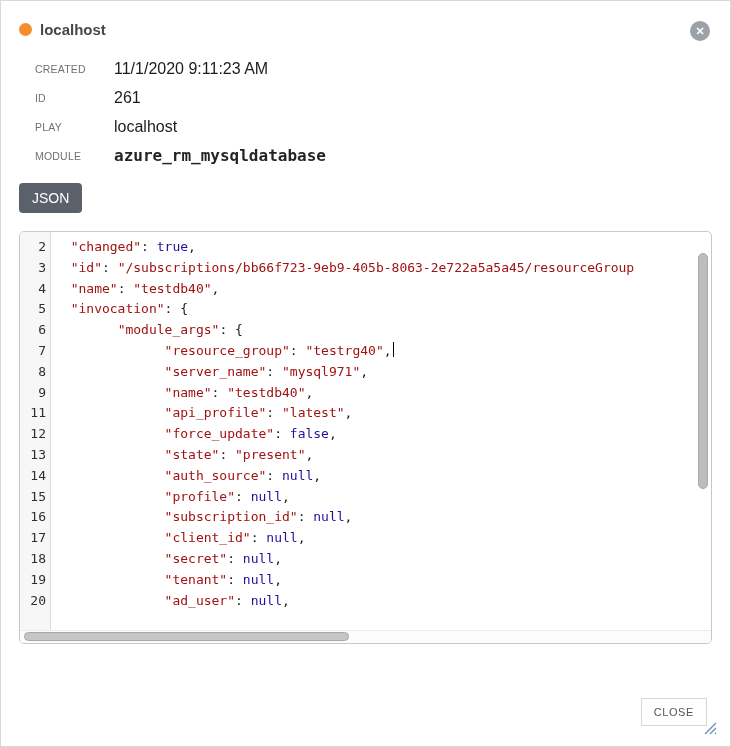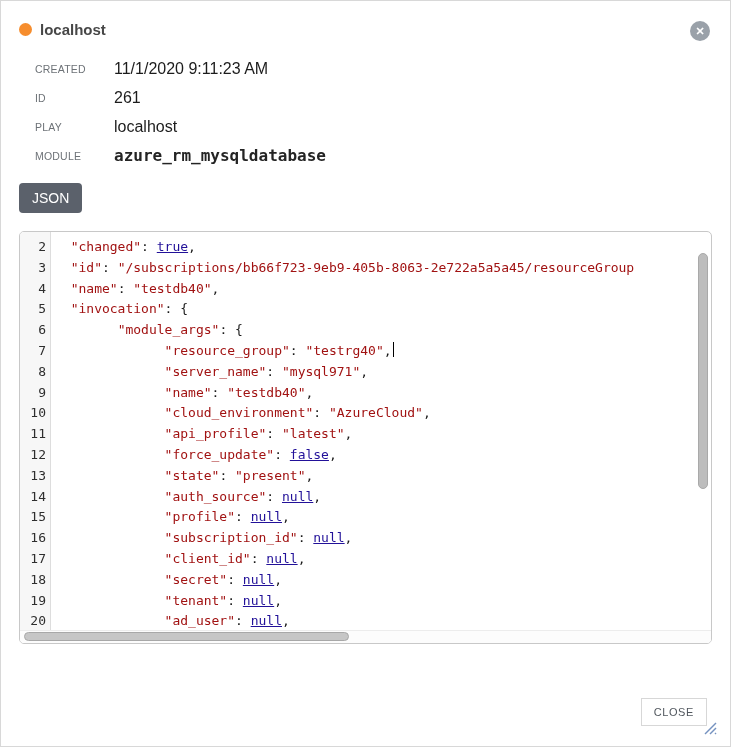--- a/index.html
+++ b/index.html
@@ -58,21 +58,21 @@
     background: #f7f7f7; border-right: 1px solid #ddd;
   }
   .lines { position: absolute; left: 0; top: 0; right: 14px; padding-top: 5px; }
   .cm-line { display: flex; white-space: pre; }
   .ln {
     flex: 0 0 31px; text-align: right; padding-right: 5px;
     color: #2e2e2e; user-select: none;
   }
   .code-text { padding-left: 4px; white-space: pre; color: #1a1a1a; overflow: hidden; }
   .tok-s { color: var(--code-string, #a11212); }
-  .tok-a { color: var(--code-atom, #221199); text-decoration: underline; }
+  .tok-a { color: var(--code-atom, #221199); }
   .caret {
     display: inline-block; width: 1px; height: 15px;
     background: #000; margin-left: 1px; vertical-align: -2px;
   }
   .vscroll-thumb {
     position: absolute; top: 21px; right: 3px;
     width: 10px; height: 236px;
     background: #bdbdbd; border: 1px solid #a9a9a9; border-radius: 6px;
   }
   .hscroll-zone {
@@ -132,21 +132,20 @@
     <div class="gutter-bg"></div>
     <div class="lines">
         <div class="cm-line"><span class="ln">2</span><span class="code-text"><span>  </span><span class="tok-s">"changed"</span><span>: </span><span class="tok-a">true</span><span>,</span></span></div>
         <div class="cm-line"><span class="ln">3</span><span class="code-text"><span>  </span><span class="tok-s">"id"</span><span>: </span><span class="tok-s">"/subscriptions/bb66f723-9eb9-405b-8063-2e722a5a5a45/resourceGroup</span></span></div>
         <div class="cm-line"><span class="ln">4</span><span class="code-text"><span>  </span><span class="tok-s">"name"</span><span>: </span><span class="tok-s">"testdb40"</span><span>,</span></span></div>
         <div class="cm-line"><span class="ln">5</span><span class="code-text"><span>  </span><span class="tok-s">"invocation"</span><span>: {</span></span></div>
         <div class="cm-line"><span class="ln">6</span><span class="code-text"><span>        </span><span class="tok-s">"module_args"</span><span>: {</span></span></div>
         <div class="cm-line"><span class="ln">7</span><span class="code-text"><span>              </span><span class="tok-s">"resource_group"</span><span>: </span><span class="tok-s">"testrg40"</span><span>,</span><span class="caret"></span></span></div>
         <div class="cm-line"><span class="ln">8</span><span class="code-text"><span>              </span><span class="tok-s">"server_name"</span><span>: </span><span class="tok-s">"mysql971"</span><span>,</span></span></div>
         <div class="cm-line"><span class="ln">9</span><span class="code-text"><span>              </span><span class="tok-s">"name"</span><span>: </span><span class="tok-s">"testdb40"</span><span>,</span></span></div>
-        <div class="cm-line"><span class="ln">10</span><span class="code-text"><span>              </span><span class="tok-s">"cloud_environment"</span><span>: </span><span class="tok-s">"AzureCloud"</span><span>,</span></span></div>
         <div class="cm-line"><span class="ln">11</span><span class="code-text"><span>              </span><span class="tok-s">"api_profile"</span><span>: </span><span class="tok-s">"latest"</span><span>,</span></span></div>
         <div class="cm-line"><span class="ln">12</span><span class="code-text"><span>              </span><span class="tok-s">"force_update"</span><span>: </span><span class="tok-a">false</span><span>,</span></span></div>
         <div class="cm-line"><span class="ln">13</span><span class="code-text"><span>              </span><span class="tok-s">"state"</span><span>: </span><span class="tok-s">"present"</span><span>,</span></span></div>
         <div class="cm-line"><span class="ln">14</span><span class="code-text"><span>              </span><span class="tok-s">"auth_source"</span><span>: </span><span class="tok-a">null</span><span>,</span></span></div>
         <div class="cm-line"><span class="ln">15</span><span class="code-text"><span>              </span><span class="tok-s">"profile"</span><span>: </span><span class="tok-a">null</span><span>,</span></span></div>
         <div class="cm-line"><span class="ln">16</span><span class="code-text"><span>              </span><span class="tok-s">"subscription_id"</span><span>: </span><span class="tok-a">null</span><span>,</span></span></div>
         <div class="cm-line"><span class="ln">17</span><span class="code-text"><span>              </span><span class="tok-s">"client_id"</span><span>: </span><span class="tok-a">null</span><span>,</span></span></div>
         <div class="cm-line"><span class="ln">18</span><span class="code-text"><span>              </span><span class="tok-s">"secret"</span><span>: </span><span class="tok-a">null</span><span>,</span></span></div>
         <div class="cm-line"><span class="ln">19</span><span class="code-text"><span>              </span><span class="tok-s">"tenant"</span><span>: </span><span class="tok-a">null</span><span>,</span></span></div>
         <div class="cm-line"><span class="ln">20</span><span class="code-text"><span>              </span><span class="tok-s">"ad_user"</span><span>: </span><span class="tok-a">null</span><span>,</span></span></div>

